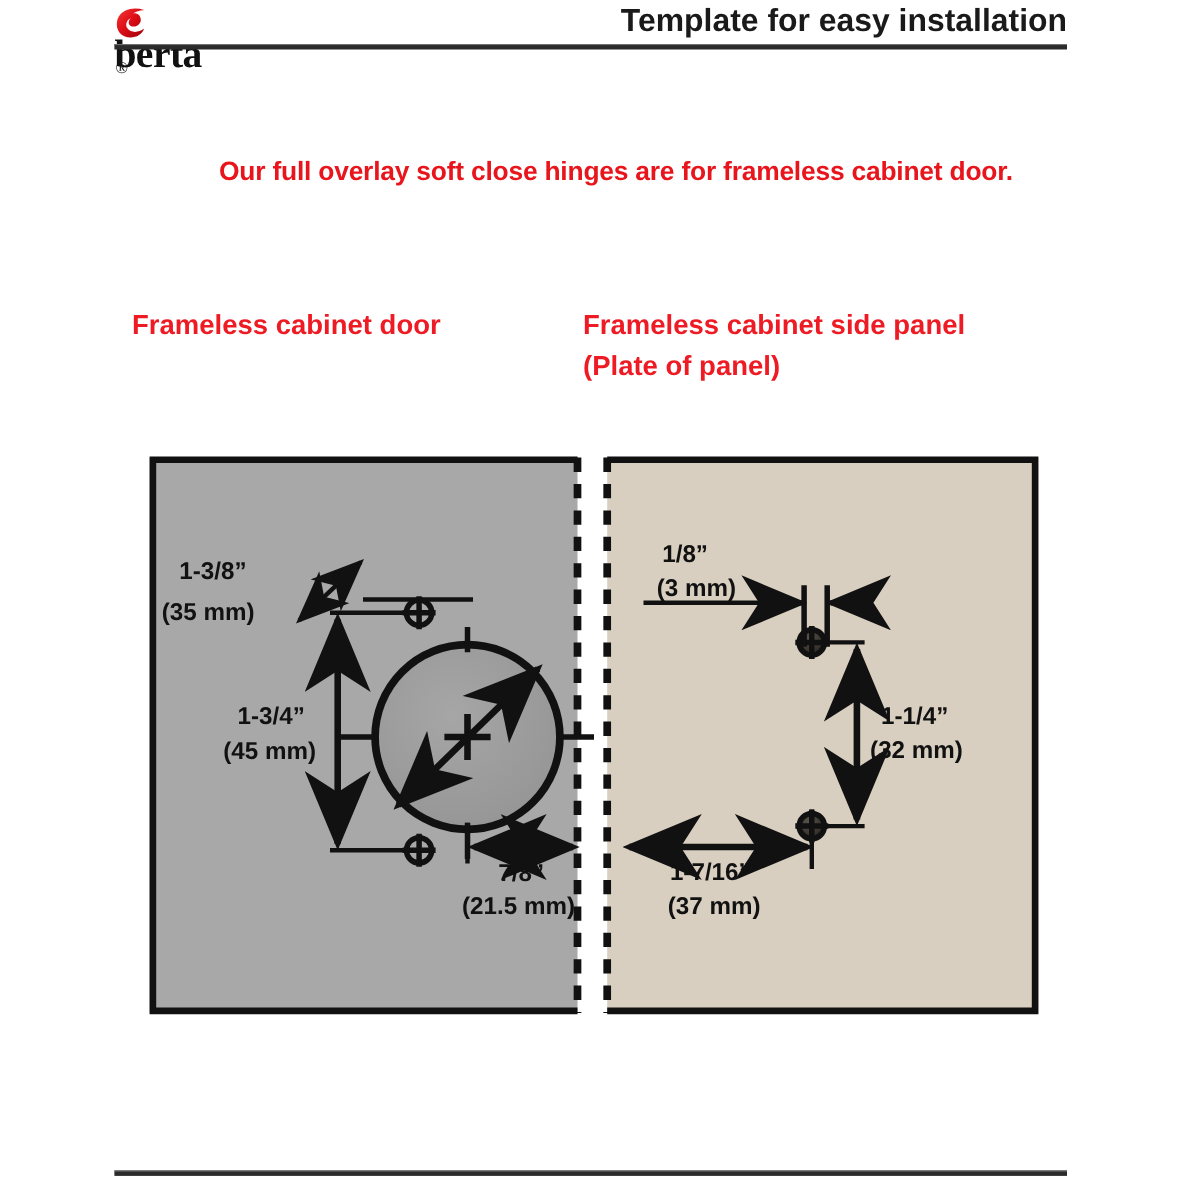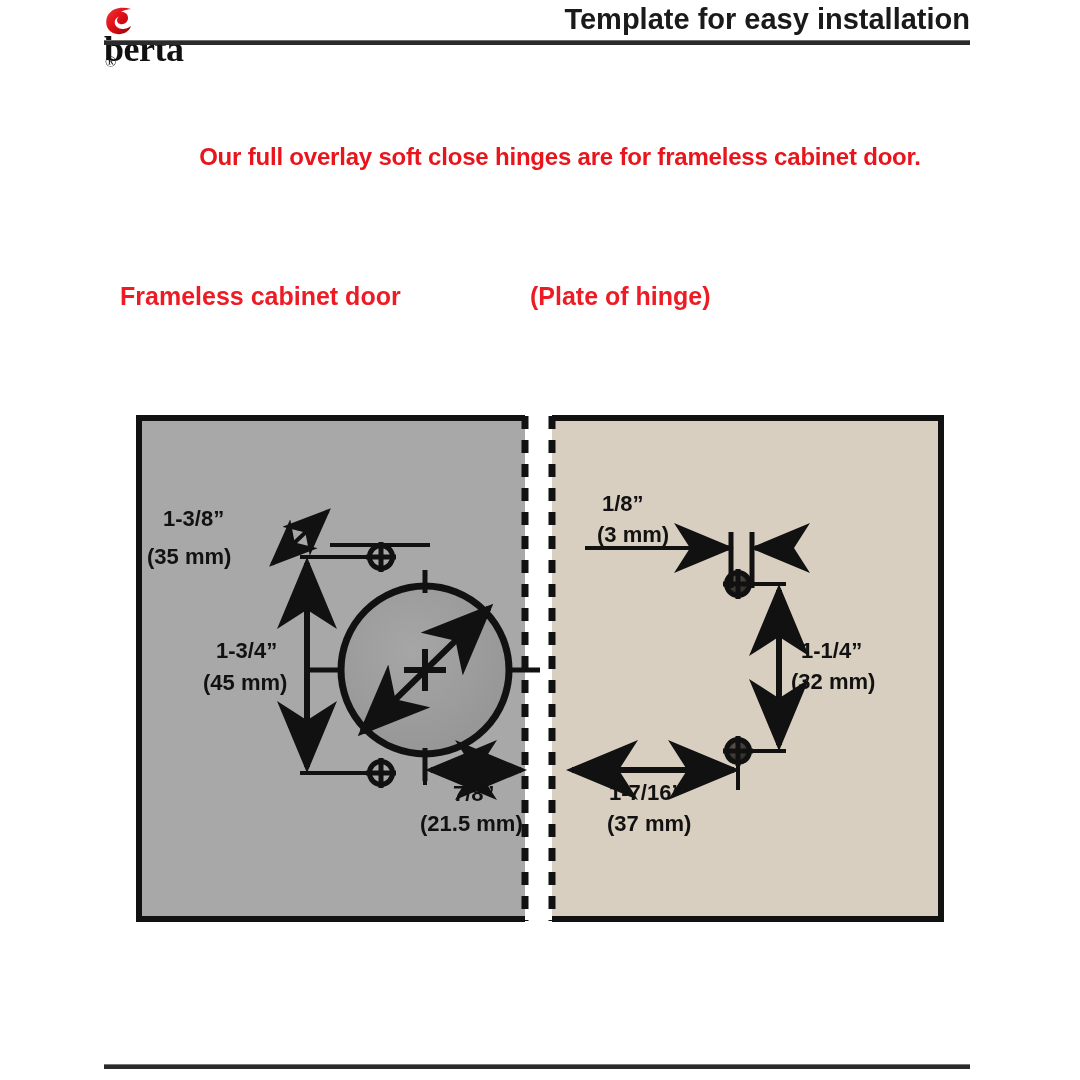--- a/index.html
+++ b/index.html
@@ -160,21 +160,22 @@
 </div>
 <div id="header-rule"></div>
 
 <div id="subtitle">Our full overlay soft close hinges are for frameless cabinet door.</div>
 
 <div id="heading-left" class="col-heading">
   <div>Frameless cabinet door</div>
 </div>
 
 <div id="heading-right" class="col-heading">
-  <div>(Plate of hinge)</div>
+  <div>Frameless cabinet side panel</div>
+  <div>(Plate of panel)</div>
 </div>
 
 <div id="diagram">
 <svg width="1080" height="1080" viewBox="0 0 1080 1080" xmlns="http://www.w3.org/2000/svg">
 
   <defs>
     <marker id="arrHead" viewBox="0 0 12 10" refX="11" refY="5" markerWidth="12" markerHeight="10" orient="auto-start-reverse">
       <path d="M0 0 L12 5 L0 10 L3.2 5 Z" fill="#111111"></path>
     </marker>
     <radialGradient id="cupGrad" cx="42%" cy="38%" r="72%">

